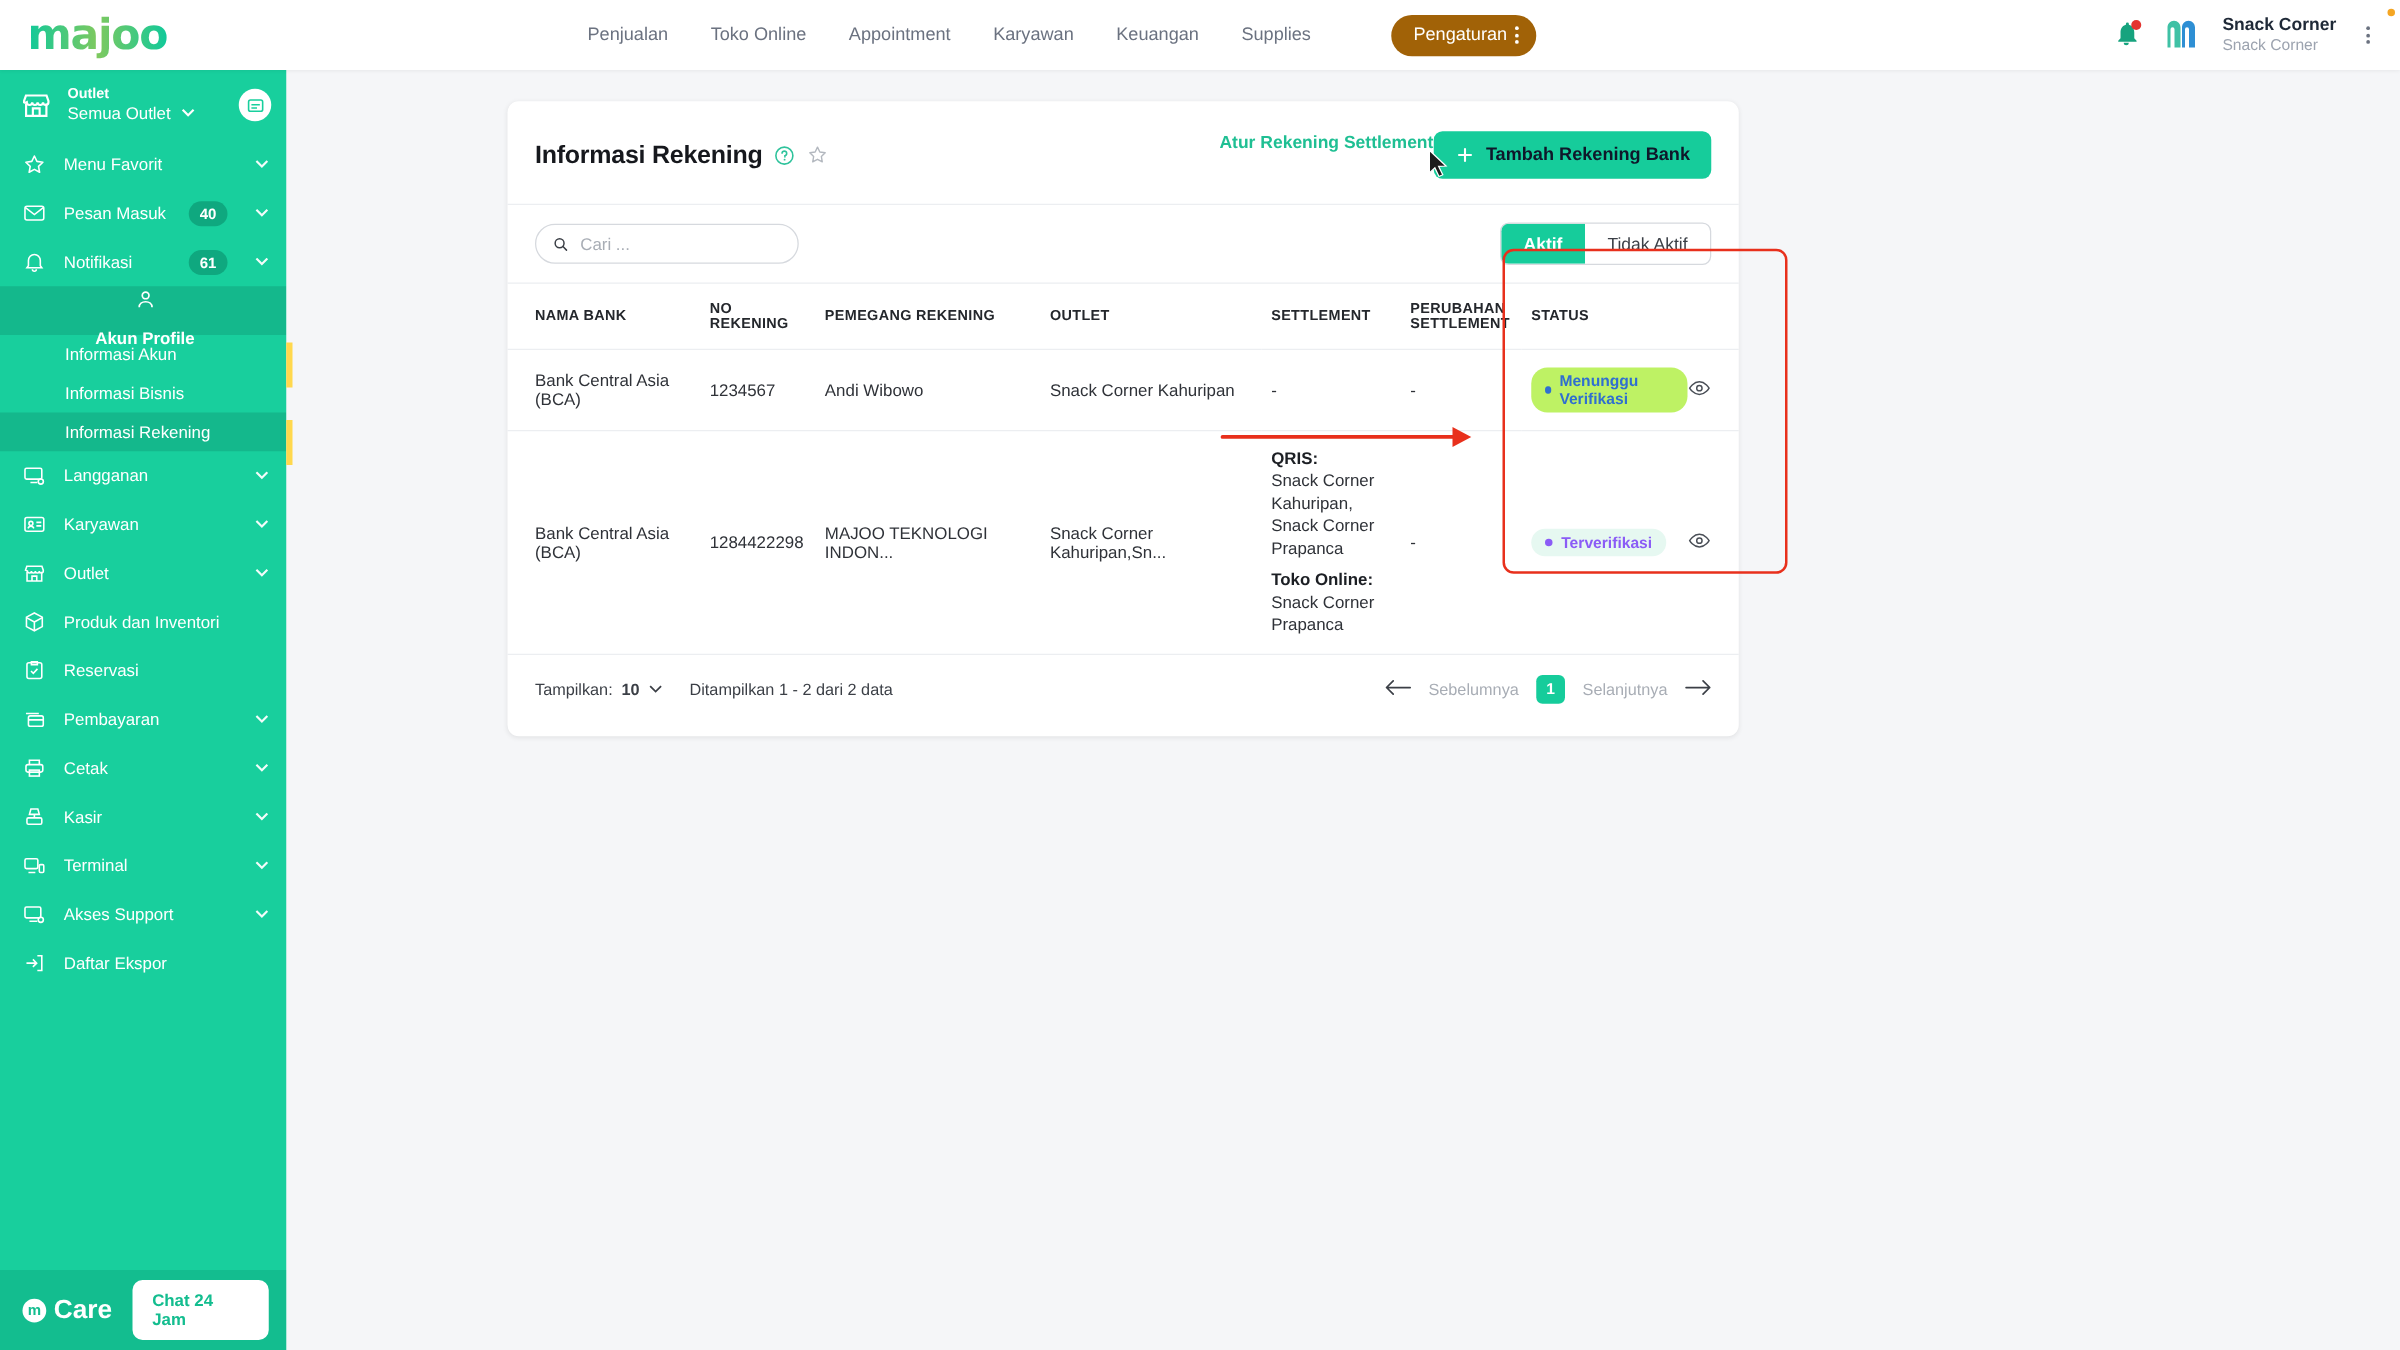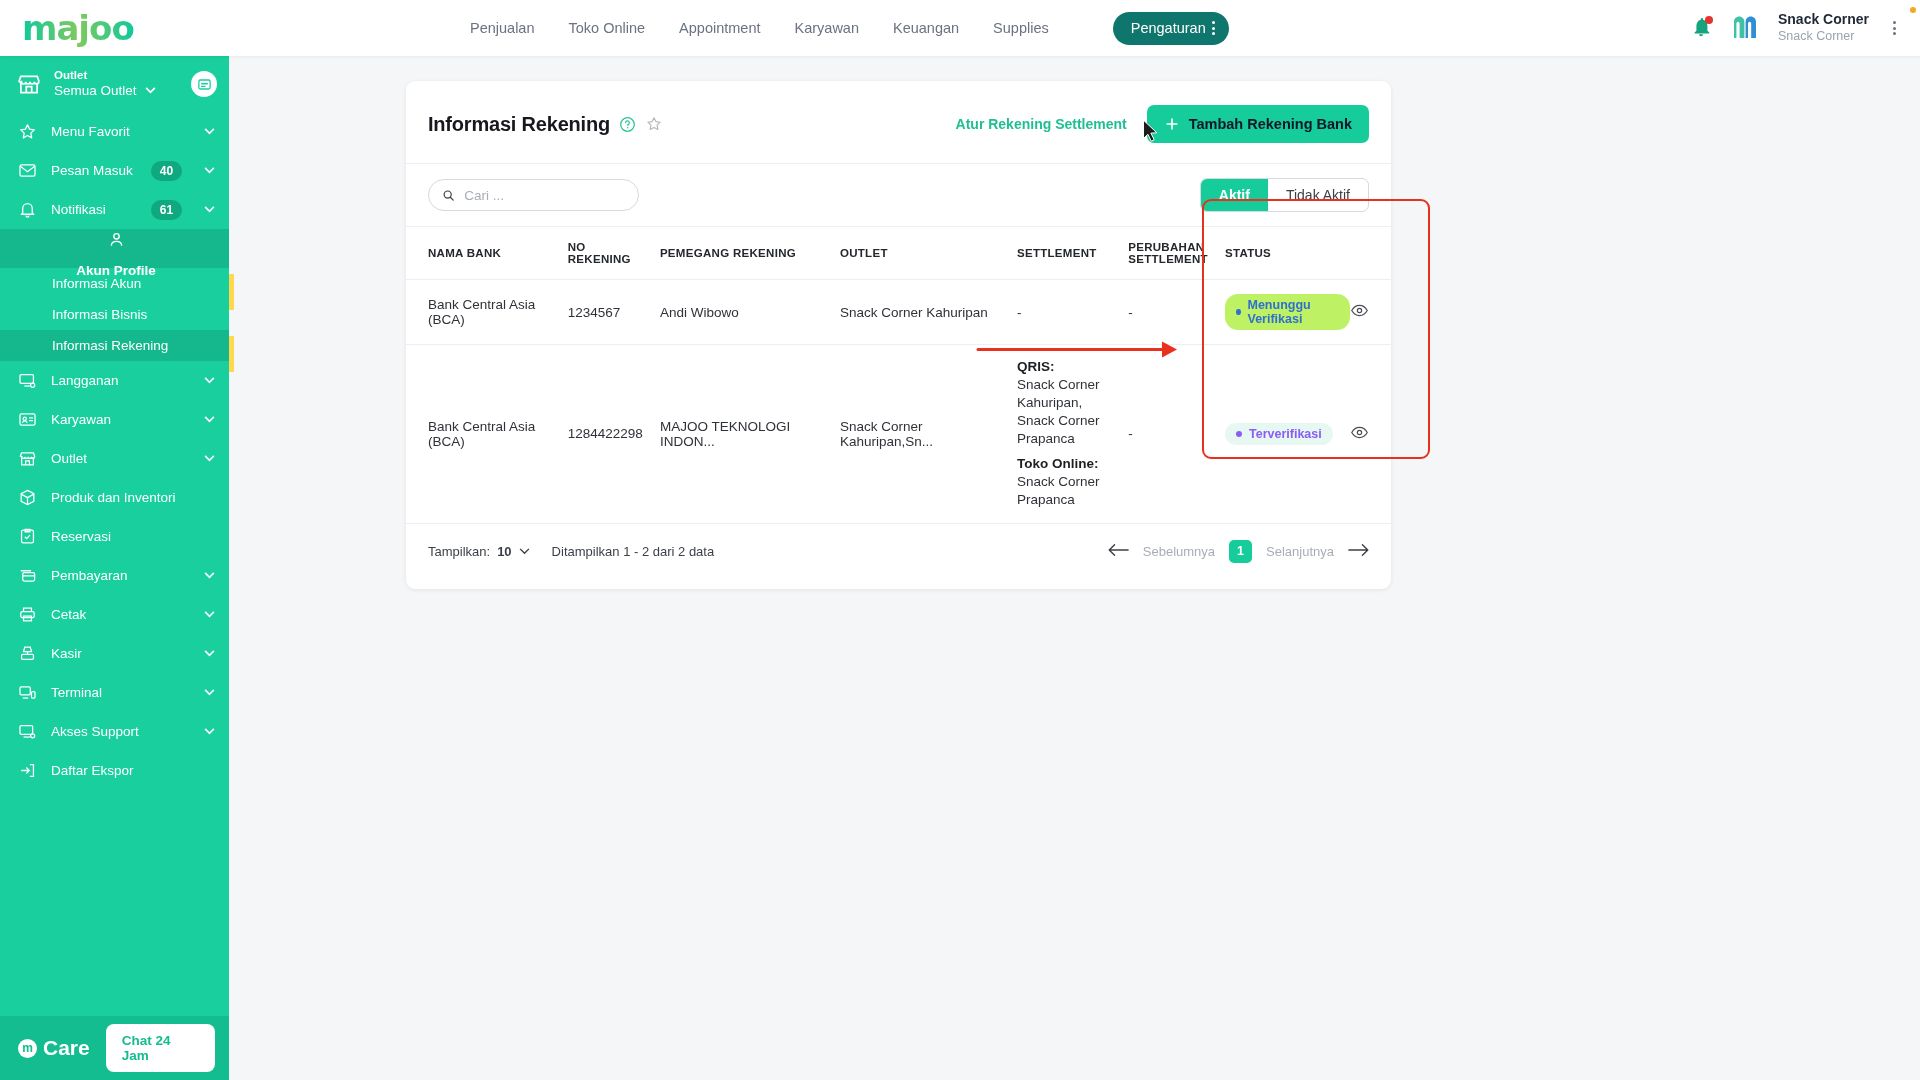--- a/index.html
+++ b/index.html
@@ -19,21 +19,21 @@
     z-index: 30;
   }
   .brand { width: 280px; display: flex; align-items: center; padding-left: 22px; }
   .brand-logo { font-size: 34px; font-weight: 700; letter-spacing: -1px;
      background: linear-gradient(90deg,#10c99a 0%, #7ec95f 50%, #10c99a 100%);
      -webkit-background-clip: text; background-clip: text; color: transparent;
      font-family: "DejaVu Sans", sans-serif; }
   .topnav { display: flex; align-items: center; gap: 34px; margin-left: 190px; }
   .topnav a { font-size: 14.5px; color: #6b7280; text-decoration: none; white-space: nowrap; }
   .pengaturan-btn {
-    margin-left: 30px; background: #0f766e; color: #fff;
+    margin-left: 30px; background: #a16207; color: #fff;
     border-radius: 22px; height: 33px; display: flex; align-items: center;
     gap: 6px; padding: 0 14px 0 18px; font-size: 14.5px; cursor: pointer;
   }
   .kebab { display: flex; flex-direction: column; gap: 2.5px; align-items: center; }
   .kebab i { width: 3px; height: 3px; background: currentColor; border-radius: 50%; display: block; }
   .topright { position: absolute; right: 18px; top: 0; height: 56px; display: flex; align-items: center; gap: 18px; }
   .bell-wrap { position: relative; width: 22px; height: 24px; }
   .bell-dot { position: absolute; right: -1px; top: 0px; width: 8px; height: 8px; border-radius: 50%; background: #e3342f; }
   .avatar { width: 30px; height: 30px; display:flex; align-items:center; justify-content:center; }
   .user-meta { line-height: 1.25; }
@@ -90,21 +90,21 @@
   .content { position: absolute; left: 229px; top: 56px; right: 0; bottom: 0; background: #f5f6f8; overflow: hidden; }
   .card {
     position: absolute; left: 177px; top: 25px; width: 985px;
     background: #fff; border-radius: 9px; box-shadow: 0 1px 4px rgba(0,0,0,0.08);
     padding-bottom: 6px;
   }
   .card-head { display: flex; align-items: center; padding: 24px 22px 20px 22px; }
   .card-title { font-size: 20px; font-weight: 700; color: #16181d; letter-spacing: -.2px; }
   .help-ic { margin-left: 9px; width: 17px; height: 17px; display:inline-flex; }
   .star-ic { margin-left: 9px; width: 18px; height: 18px; display:inline-flex; }
-  .head-right { margin-left: auto; display: flex; align-items: center; gap: 20px; }
+  .head-right { margin-left: auto; display: flex; align-items: flex-start; }
   .link-settlement { color: #1fbf93; font-size: 14px; font-weight: 700; cursor: pointer; }
   .add-btn {
     background: #16cc9b; color: #0f172a; border-radius: 7px; height: 38px;
     display: flex; align-items: center; gap: 9px; padding: 0 17px;
     font-size: 14.5px; font-weight: 700; cursor: pointer;
   }
   .divider { height: 1px; background: #eceef1; }
   .filterbar { display: flex; align-items: center; padding: 14px 22px; }
   .search {
     width: 211px; height: 32px; border: 1px solid #d6d9de; border-radius: 17px;

